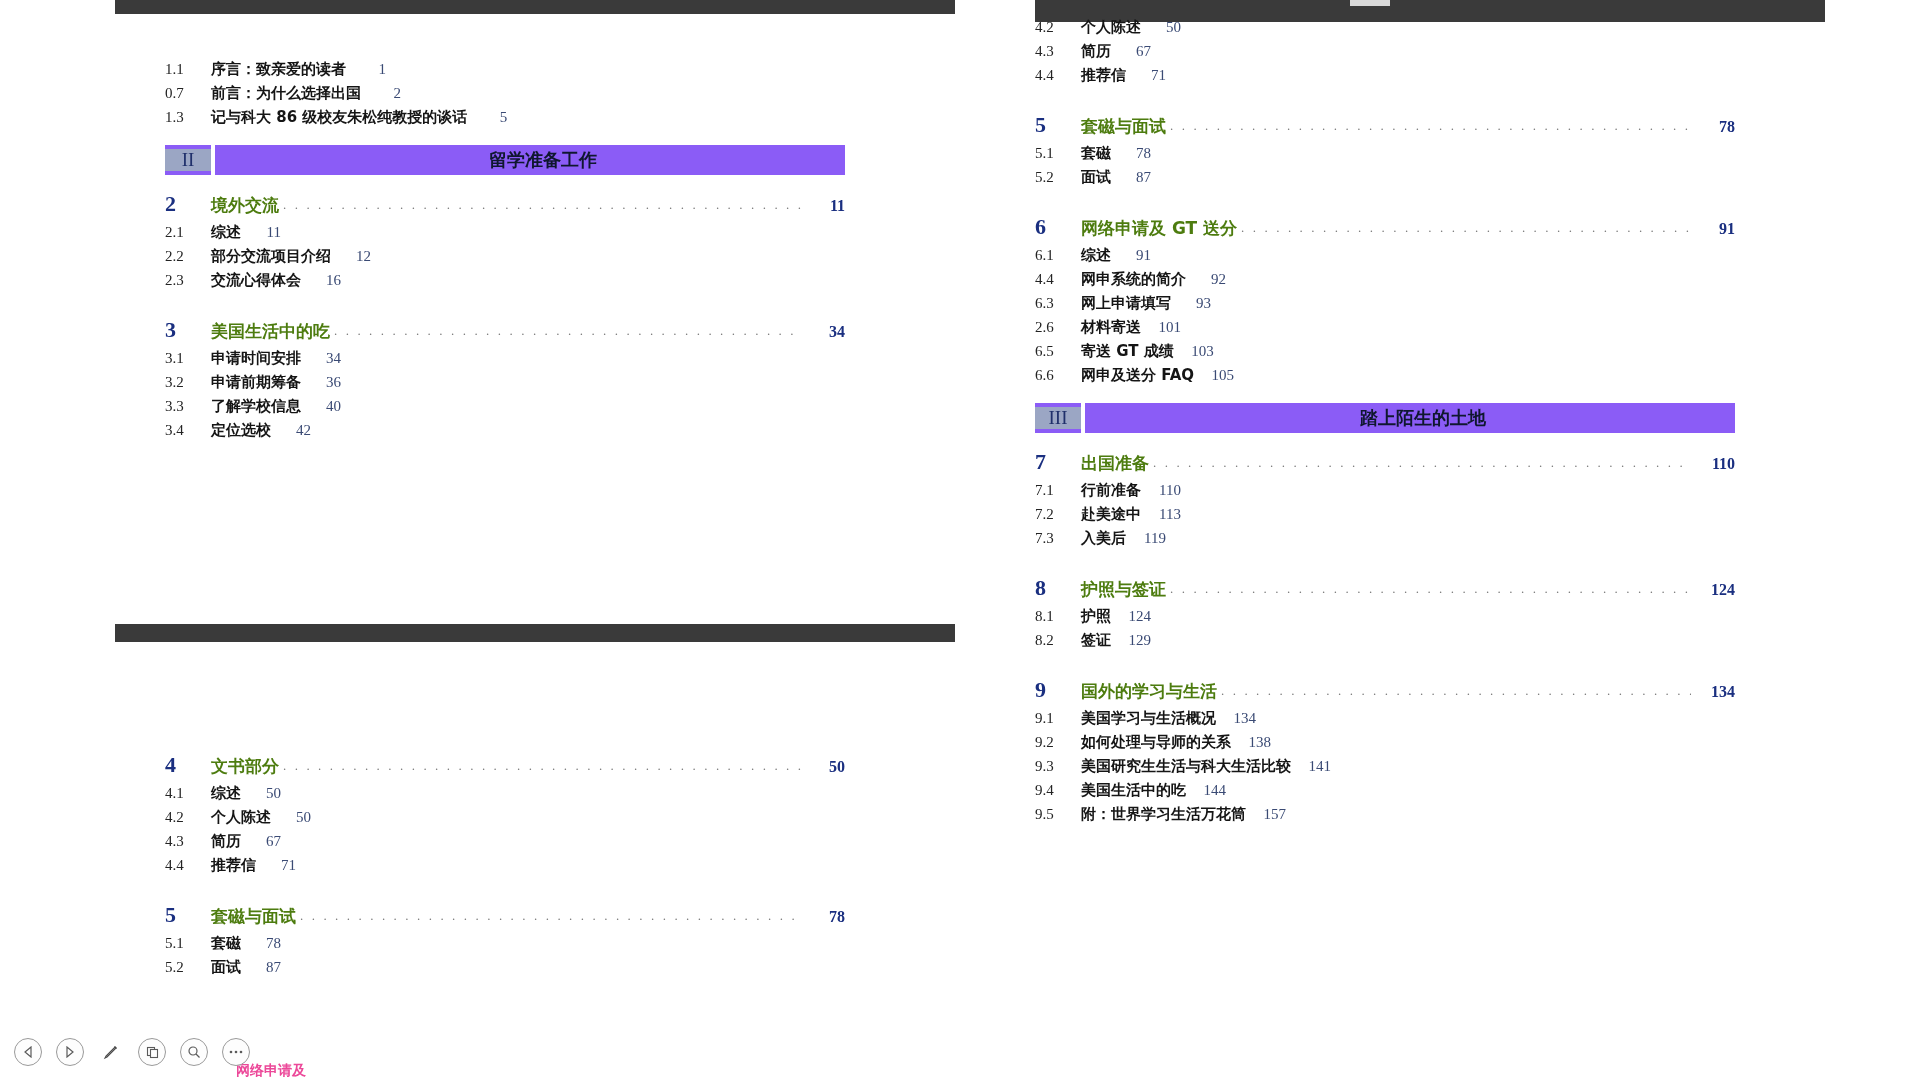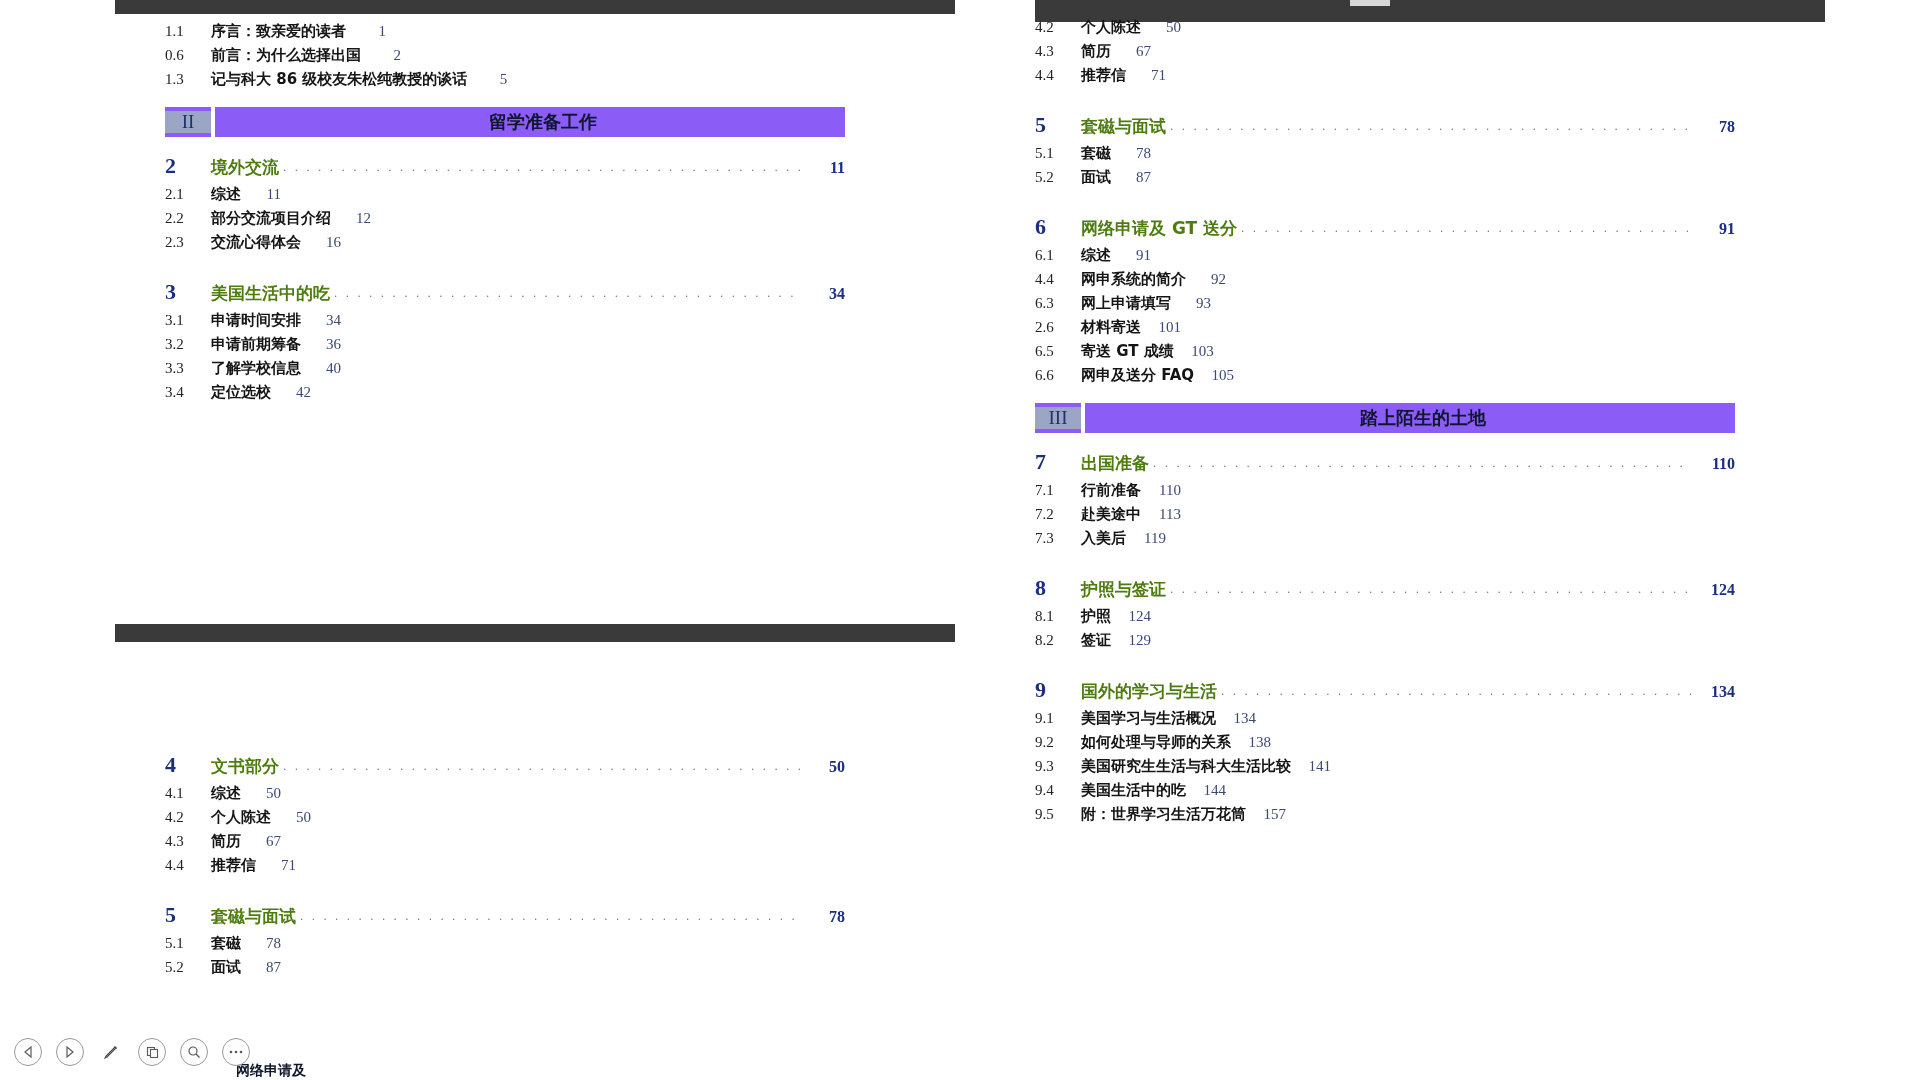--- a/index.html
+++ b/index.html
@@ -167,44 +167,44 @@
     color: #5a5a5a;
   }
   .tb-btn svg { display:block; }
 
   .footer-note {
     position: absolute;
     left: 236px;
     bottom: 0px;
     font-size: 14px;
     font-weight: 700;
-    color: #0f172a;
+    color: #ec4899;
     font-family: "DejaVu Sans", sans-serif;
   }
 </style>
 </head>
 <body>
 
 <div class="page">
 
   <div class="bar" style="left:115px; top:0px; width:840px; height:14px;"></div>
   <div class="bar" style="left:115px; top:624px; width:840px; height:18px;"></div>
   <div class="bar" style="left:1035px; top:0px; width:790px; height:22px;"></div>
   <div class="bar" style="left:1350px; top:0px; width:40px; height:6px; background:#d8d8d8;"></div>
 
   <div class="col" style="left:165px; top:0px; width:680px;">
 
-    <div id="left-top" style="padding-top:22px;">
+    <div id="left-top" style="padding-top:22px;margin-top:38px;">
         <div class="toc-row lvl2">
           <span class="num">1.1</span>
           <span class="title">序言：致亲爱的读者</span>
           <span class="pg">1</span>
         </div>
         <div class="toc-row lvl2">
-          <span class="num">0.6</span>
+          <span class="num">0.7</span>
           <span class="title">前言：为什么选择出国</span>
           <span class="pg">2</span>
         </div>
         <div class="toc-row lvl2">
           <span class="num">1.3</span>
           <span class="title">记与科大 86 级校友朱松纯教授的谈话</span>
           <span class="pg">5</span>
         </div>
       </div>
 

